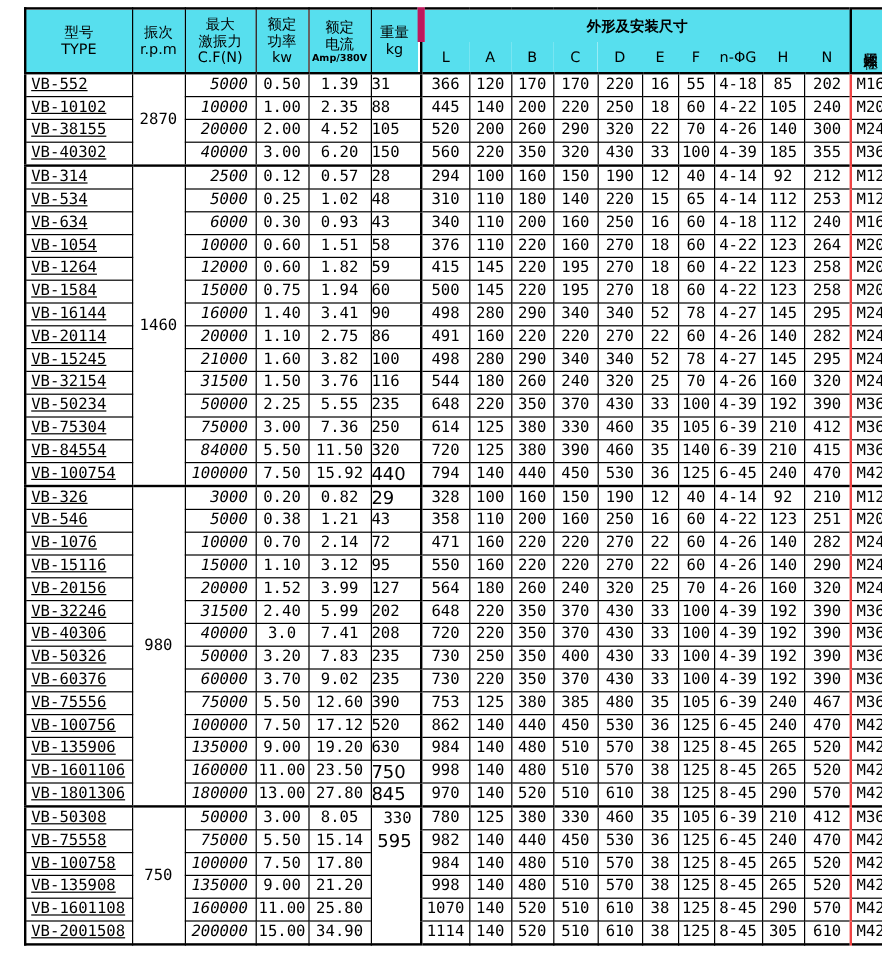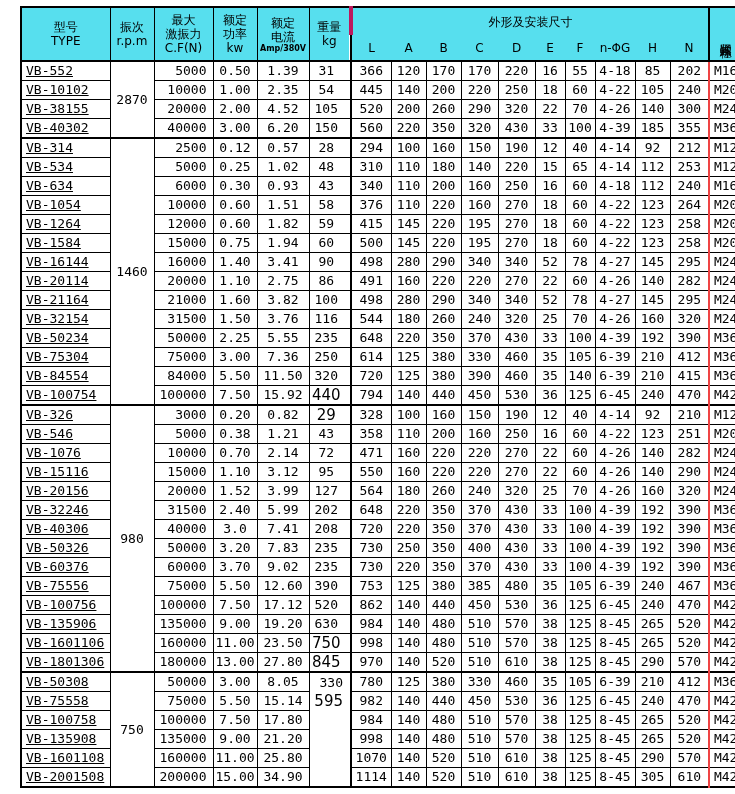--- a/index.html
+++ b/index.html
@@ -5,33 +5,33 @@
   html,body{margin:0;padding:0;background:#ffffff;}
   body{width:735px;height:794px;font-family:"DejaVu Sans Mono","DejaVu Sans",sans-serif;color:#000;}
   .wrap{padding:6px 0 0 20px;}
   table{border-collapse:collapse;table-layout:fixed;width:722px;border:2px solid #000;}
   th,td{border:1px solid #000;overflow:hidden;white-space:nowrap;padding:0;}
   thead th{background:var(--header-bg,#57dfee);font-weight:normal;font-family:"DejaVu Sans",sans-serif;
            font-size:12px;line-height:14px;white-space:pre-line;text-align:center;vertical-align:middle;}
   thead tr.r1 th{height:27px;}
   thead tr.r2 th{height:25px;}
   th.span2{height:53px;}
-  th.dimstitle{border-bottom:none;border-left:4px solid #be185d;}
+  th.dimstitle{border-bottom:none;border-left:6px solid #be185d;font-weight:bold;}
   th.hdim{border:none;font-size:12px;}
   th.hdim.first{border-left:2px solid #000;}
   th.bolth{border-left:2px solid #000;}
   .vert{writing-mode:vertical-rl;text-orientation:upright;letter-spacing:1px;font-size:12px;line-height:14px;display:inline-block;}
   .sub{display:block;font-size:8px;font-weight:bold;line-height:9px;}
   tbody tr{height:19px;}
   tbody td{font-size:13px;line-height:18px;text-align:center;vertical-align:middle;}
   tbody tr:first-child td{border-top:2px solid #000;}
   tr.sect td{border-top:2px solid #000;}
   td.type{text-align:left;padding-left:4px;text-decoration:underline;}
-  td.numr{text-align:right;padding-right:6px;}
-  td.kg{text-align:center;padding-right:7px;}
+  td.numr{text-align:right;padding-right:6px;font-style:italic;}
+  td.kg{text-align:left;padding-right:7px;}
   td.dimL{border-left:2px solid #000;}
   td.boltc{border-left:2px solid #ef4444;}
   td.kgm{vertical-align:top;text-align:right;padding-right:7px;}
   td.kgm div{height:19px;line-height:19px;}
   .big{font-family:"DejaVu Sans",sans-serif;font-size:15px;}
 </style>
 </head>
 <body>
 
 <div class="wrap">
@@ -105,21 +105,21 @@
           <td>4-18</td>
           <td>85</td>
           <td>202</td>
           <td class="boltc">M16</td>
         </tr>
         <tr>
           <td class="type">VB-10102</td>
           <td class="numr">10000</td>
           <td>1.00</td>
           <td>2.35</td>
-          <td class="kg">54</td>
+          <td class="kg">88</td>
           <td class="dimL">445</td>
           <td>140</td>
           <td>200</td>
           <td>220</td>
           <td>250</td>
           <td>18</td>
           <td>60</td>
           <td>4-22</td>
           <td>105</td>
           <td>240</td>
@@ -300,21 +300,21 @@
           <td>220</td>
           <td>270</td>
           <td>22</td>
           <td>60</td>
           <td>4-26</td>
           <td>140</td>
           <td>282</td>
           <td class="boltc">M24</td>
         </tr>
         <tr>
-          <td class="type">VB-21164</td>
+          <td class="type">VB-15245</td>
           <td class="numr">21000</td>
           <td>1.60</td>
           <td>3.82</td>
           <td class="kg">100</td>
           <td class="dimL">498</td>
           <td>280</td>
           <td>290</td>
           <td>340</td>
           <td>340</td>
           <td>52</td>

